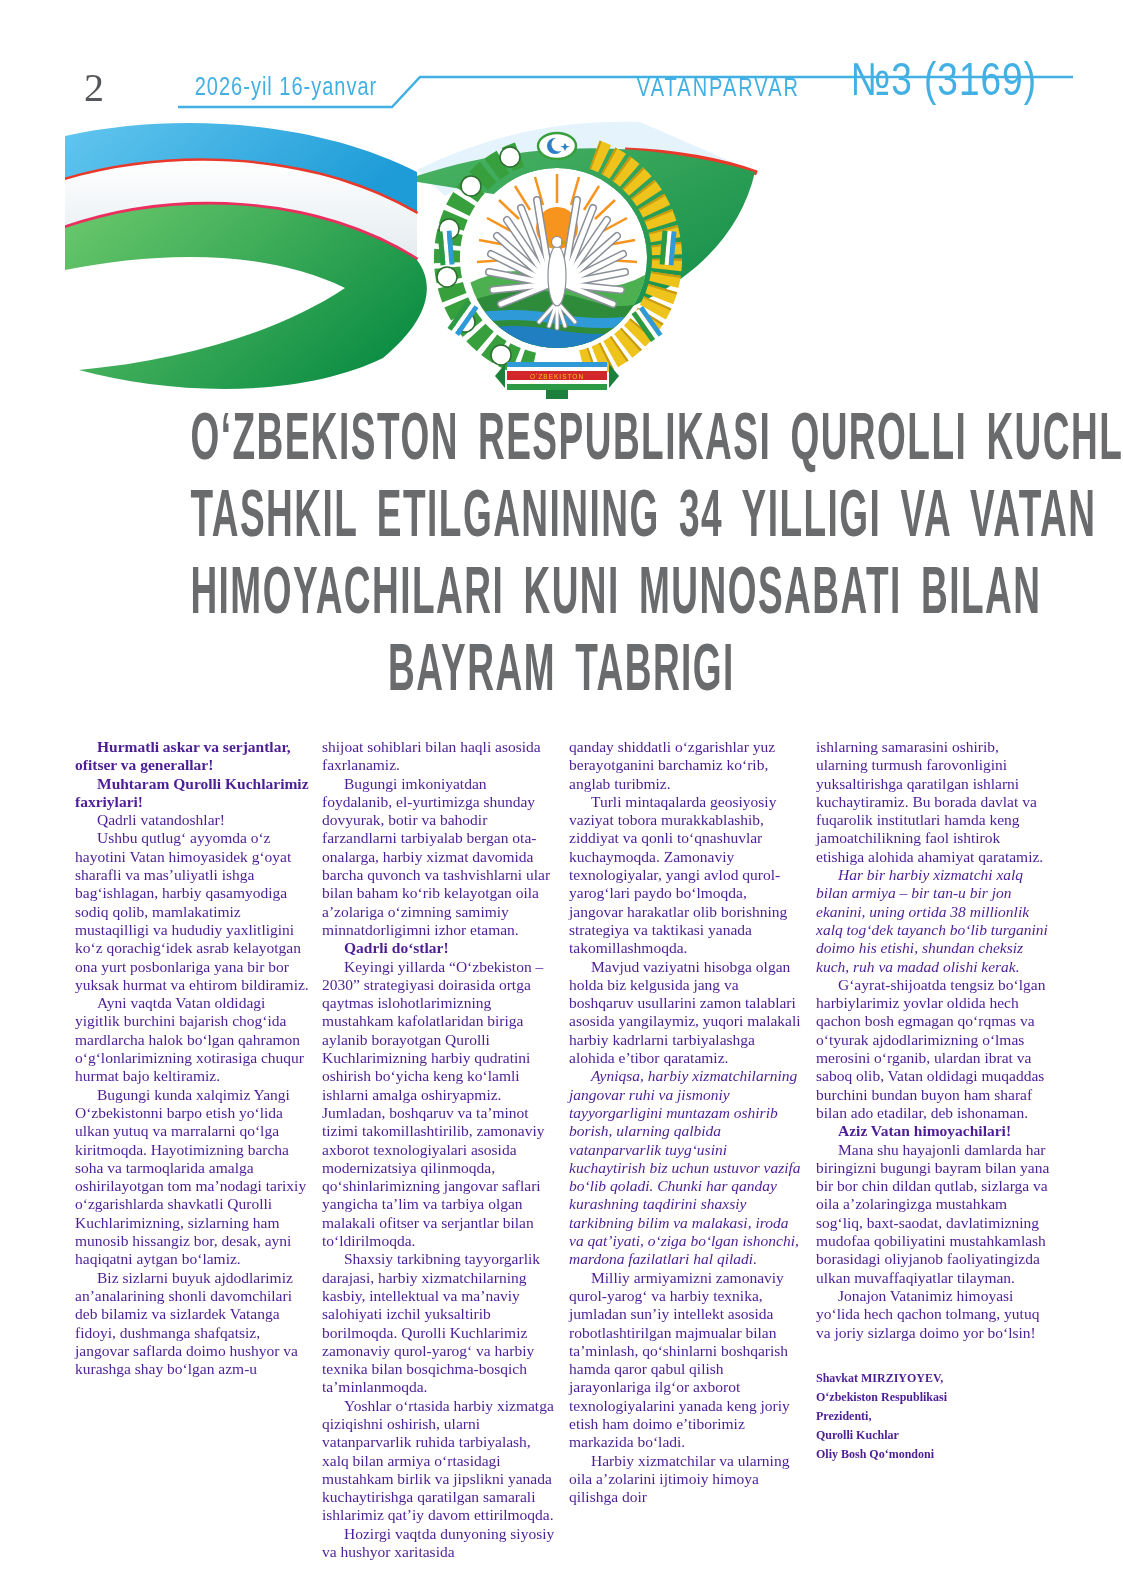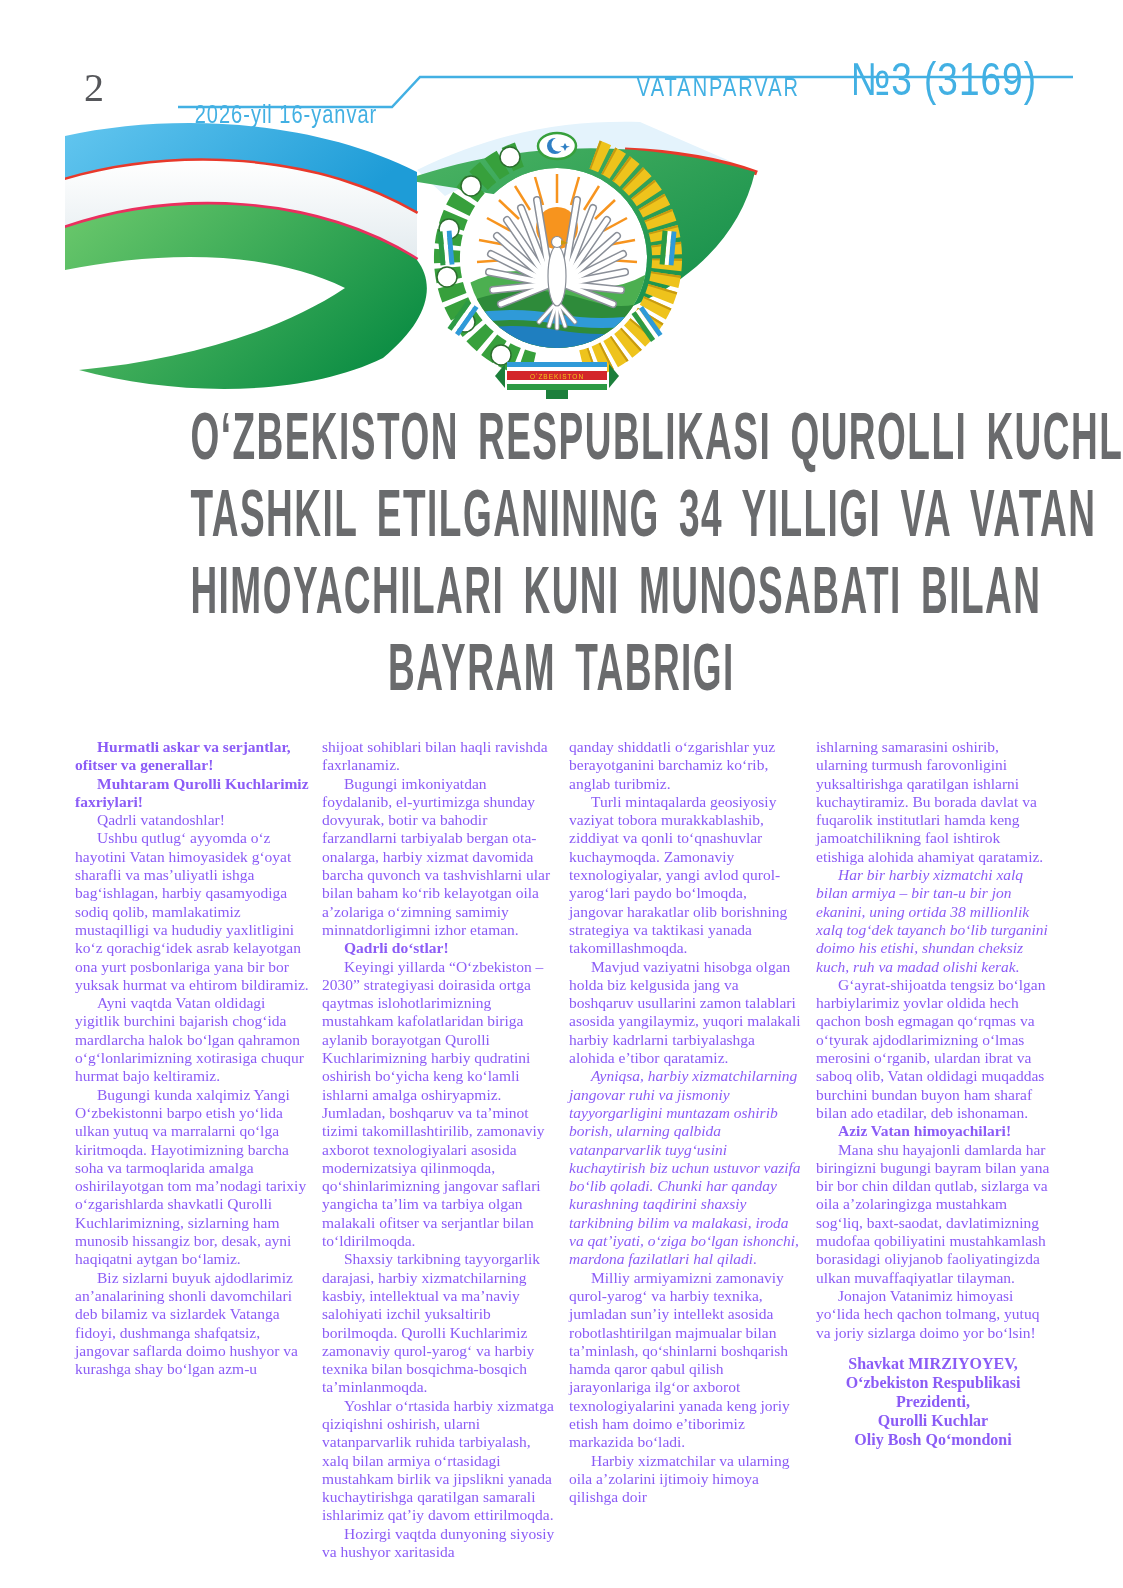--- a/index.html
+++ b/index.html
@@ -5,49 +5,49 @@
   html,body{margin:0;padding:0;background:#9a9a9a;}
   .page{position:relative;width:1123px;height:1588px;background:#ffffff;margin:0 auto;
         font-family:"Liberation Serif",serif;overflow:hidden;}
 
   
   .pagenum{position:absolute;left:84px;top:64px;font-size:40px;color:#55565a;
            font-family:"Liberation Serif",serif;}
   .hdr-blue{color:#42b0e3;font-family:"Liberation Sans",sans-serif;
             transform:scaleY(1.25);transform-origin:center bottom;display:inline-block;
             letter-spacing:1px;font-stretch:condensed;}
-  .date-wrap{position:absolute;left:178px;top:78px;width:216px;text-align:center;margin-top:28px;}
+  .date-wrap{position:absolute;left:178px;top:78px;width:216px;text-align:center;}
   .date-wrap span{font-size:20px;}
   .masthead-wrap{position:absolute;left:420px;top:79px;width:380px;text-align:right;}
   .masthead-wrap span{font-size:20px;letter-spacing:2px;}
   .issue-wrap{position:absolute;right:86px;top:64px;text-align:left;}
   .issue-wrap span{font-size:37px;}
   .hdr-rule{position:absolute;left:0;top:0;}
 
   
   .art{position:absolute;left:65px;top:108px;width:720px;height:300px;}
 
   
   .headline{position:absolute;left:60px;top:398px;width:1003px;text-align:center;
             color:#6a6b6d;}
   .hl{height:77px;line-height:77px;font-family:"Liberation Sans",sans-serif;
       font-weight:bold;font-size:50px;white-space:nowrap;
       transform:scale(0.74,1.34);transform-origin:center center;letter-spacing:2px;
       word-spacing:10px;}
 
   
   .cols{position:absolute;left:75px;top:738px;width:975px;display:flex;gap:13px;}
-  .column{width:234px;flex:0 0 234px;font-size:15.5px;line-height:18.3px;color:#8b5cf6;
+  .column{width:234px;flex:0 0 234px;font-size:15.5px;line-height:18.3px;color:#4c1d95;
           text-align:left;}
   .para{margin:0;text-indent:22px;}
   .para.noindent{text-indent:0;}
   .para.b{font-weight:bold;}
   .para.bi{font-weight:normal;font-style:italic;}
-  .para.sig{font-weight:bold;text-align:center;text-indent:0;margin-top:12px;
-            white-space:pre-line;font-size:16px;line-height:19px;}
+  .para.sig{font-weight:bold;text-align:left;text-indent:0;margin-top:27px;
+            white-space:pre-line;font-size:12px;line-height:19px;}
 </style>
 </head>
 <body>
 
 <div class="page">
 
   <svg class="hdr-rule" width="1123" height="130">
     <path d="M178,107 L392,107 L420,77 L1073,77" fill="none" stroke="#42b0e3" stroke-width="2.5"></path>
   </svg>
 
@@ -260,21 +260,21 @@
       <div class="column">
         <p class="para b">Hurmatli askar va serjantlar, ofitser va generallar!</p>
         <p class="para b">Muhtaram Qurolli Kuchlarimiz faxriylari!</p>
         <p class="para">Qadrli vatandoshlar!</p>
         <p class="para">Ushbu qutlugʻ ayyomda oʻz hayotini Vatan himoyasidek gʻoyat sharafli va mas’uliyatli ishga bagʻishlagan, harbiy qasamyodiga sodiq qolib, mamlakatimiz mustaqilligi va hududiy yaxlitligini koʻz qorachigʻidek asrab kelayotgan ona yurt posbonlariga yana bir bor yuksak hurmat va ehtirom bildiramiz.</p>
         <p class="para">Ayni vaqtda Vatan oldidagi yigitlik burchini bajarish chogʻida mardlarcha halok boʻlgan qahramon oʻgʻlonlarimizning xotirasiga chuqur hurmat bajo keltiramiz.</p>
         <p class="para">Bugungi kunda xalqimiz Yangi Oʻzbekistonni barpo etish yoʻlida ulkan yutuq va marralarni qoʻlga kiritmoqda. Hayotimizning barcha soha va tarmoqlarida amalga oshirilayotgan tom ma’nodagi tarixiy oʻzgarishlarda shavkatli Qurolli Kuchlarimizning, sizlarning ham munosib hissangiz bor, desak, ayni haqiqatni aytgan boʻlamiz.</p>
         <p class="para">Biz sizlarni buyuk ajdodlarimiz an’analarining shonli davomchilari deb bilamiz va sizlardek Vatanga fidoyi, dushmanga shafqatsiz, jangovar saflarda doimo hushyor va kurashga shay boʻlgan azm-u</p>
       </div>
       <div class="column">
-        <p class="para noindent">shijoat sohiblari bilan haqli ravishda faxrlanamiz.</p>
+        <p class="para noindent">shijoat sohiblari bilan haqli asosida faxrlanamiz.</p>
         <p class="para">Bugungi imkoniyatdan foydalanib, el-yurtimizga shunday dovyurak, botir va bahodir farzandlarni tarbiyalab bergan ota-onalarga, harbiy xizmat davomida barcha quvonch va tashvishlarni ular bilan baham koʻrib kelayotgan oila a’zolariga oʻzimning samimiy minnatdorligimni izhor etaman.</p>
         <p class="para b">Qadrli doʻstlar!</p>
         <p class="para">Keyingi yillarda “Oʻzbekiston – 2030” strategiyasi doirasida ortga qaytmas islohotlarimizning mustahkam kafolatlaridan biriga aylanib borayotgan Qurolli Kuchlarimizning harbiy qudratini oshirish boʻyicha keng koʻlamli ishlarni amalga oshiryapmiz. Jumladan, boshqaruv va ta’minot tizimi takomillashtirilib, zamonaviy axborot texnologiyalari asosida modernizatsiya qilinmoqda, qoʻshinlarimizning jangovar saflari yangicha ta’lim va tarbiya olgan malakali ofitser va serjantlar bilan toʻldirilmoqda.</p>
         <p class="para">Shaxsiy tarkibning tayyorgarlik darajasi, harbiy xizmatchilarning kasbiy, intellektual va ma’naviy salohiyati izchil yuksaltirib borilmoqda. Qurolli Kuchlarimiz zamonaviy qurol-yarogʻ va harbiy texnika bilan bosqichma-bosqich ta’minlanmoqda.</p>
         <p class="para">Yoshlar oʻrtasida harbiy xizmatga qiziqishni oshirish, ularni vatanparvarlik ruhida tarbiyalash, xalq bilan armiya oʻrtasidagi mustahkam birlik va jipslikni yanada kuchaytirishga qaratilgan samarali ishlarimiz qat’iy davom ettirilmoqda.</p>
         <p class="para">Hozirgi vaqtda dunyoning siyosiy va hushyor xaritasida</p>
       </div>
       <div class="column">
         <p class="para noindent">qanday shiddatli oʻzgarishlar yuz berayotganini barchamiz koʻrib, anglab turibmiz.</p>
         <p class="para">Turli mintaqalarda geosiyosiy vaziyat tobora murakkablashib, ziddiyat va qonli toʻqnashuvlar kuchaymoqda. Zamonaviy texnologiyalar, yangi avlod qurol-yarogʻlari paydo boʻlmoqda, jangovar harakatlar olib borishning strategiya va taktikasi yanada takomillashmoqda.</p>

